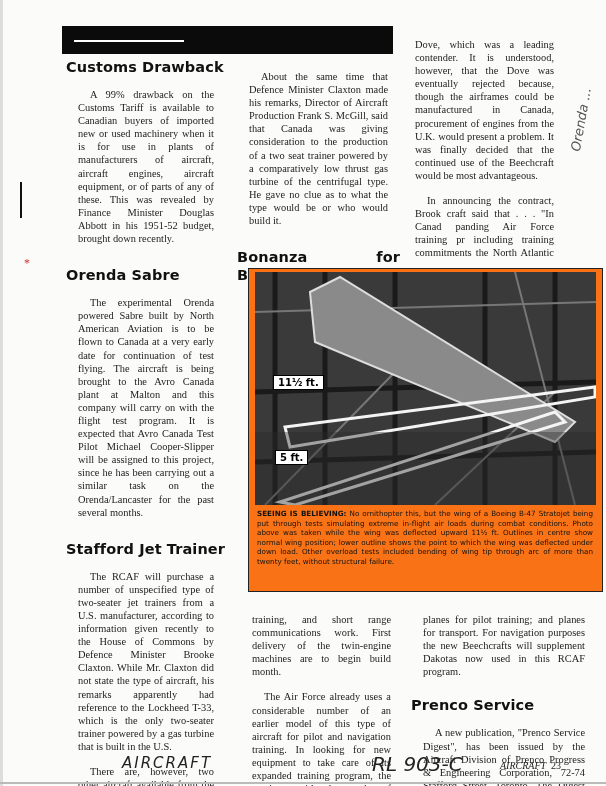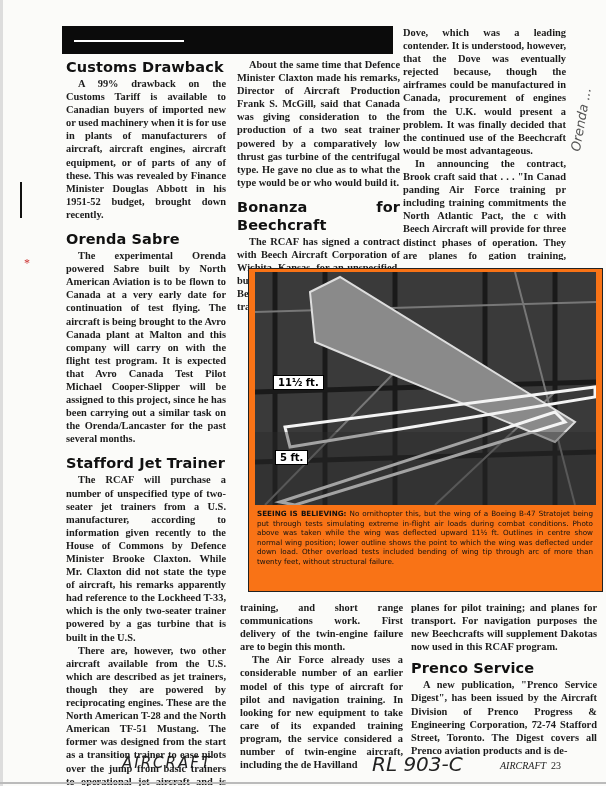--- a/index.html
+++ b/index.html
@@ -4,21 +4,21 @@
 <style>
   html, body { margin:0; padding:0; }
   body { width:606px; height:786px; background:#fbfbf9; position:relative; overflow:hidden;
          font-family:"Liberation Serif", "DejaVu Serif", serif; color:#1c1c1c; }
   .abs { position:absolute; }
   .banner { left:62px; top:26px; width:331px; height:28px; background:#0b0b0b; }
   .banner-rule { position:absolute; left:12px; top:14px; width:110px; height:2px; background:#fff; }
   .banner-text { position:absolute; right:8px; top:1px; color:#fff; font-family:"DejaVu Serif", serif;
                  font-weight:bold; font-style:italic; font-size:22px; letter-spacing:0.5px; line-height:26px; }
   .col { position:absolute; font-size:10.4px; line-height:13.1px; text-align:justify; }
-  .col p { margin:0; text-indent:12px; hyphens:manual;font-weight:bold; }
+  .col p { margin:12px; text-indent:12px; hyphens:manual; }
   .h { font-family:"DejaVu Sans", sans-serif; font-weight:bold; font-size:14.5px; line-height:18px;
        margin:0 0 1px 0; color:#111; letter-spacing:0.1px; }
   .col1 { left:66px; top:58px; width:160px; }
   .col2 { left:237px; top:58px; width:163px; }
   .sp { height:9px; }
   .photo { left:248px; top:268px; width:353px; height:322px; border:1px solid #222; background:#f97316; }
   .photo-img { position:absolute; left:6px; top:3px; width:341px; height:233px; background:#555; overflow:hidden; }
   .caption { position:absolute; left:8px; top:240px; width:336px; font-family:"DejaVu Sans", sans-serif;
              font-size:7.2px; line-height:9.6px; text-align:justify; color:#111; }
   .caption b { font-weight:bold; }
@@ -97,21 +97,21 @@
     <div class="lbl" style="left:18px;top:103px;">11½ ft.</div>
     <div class="lbl" style="left:20px;top:178px;">5 ft.</div>
   </div>
   <div class="caption">
     <b>SEEING IS BELIEVING:</b>
     <span>No ornithopter this, but the wing of a Boeing B-47 Stratojet being put through tests simulating extreme in-flight air loads during combat conditions. Photo above was taken while the wing was deflected upward 11½ ft. Outlines in centre show normal wing position; lower outline shows the point to which the wing was deflected under down load. Other overload tests included bending of wing tip through arc of more than twenty feet, without structural failure.</span>
   </div>
 </div>
 
 <div class="col bottom2">
-  <p style="text-indent:0">training, and short range communications work. First delivery of the twin-engine failure are to begin this month.</p>
+  <p style="text-indent:0">training, and short range communications work. First delivery of the twin-engine machines are to begin build month.</p>
   <p>The Air Force already uses a considerable number of an earlier model of this type of aircraft for pilot and navigation training. In looking for new equipment to take care of its expanded training program, the service considered a number of twin-engine aircraft, including the de Havilland</p>
 </div>
 
 <div class="col bottom3">
   <p style="text-indent:0">planes for pilot training; and planes for transport. For navigation purposes the new Beechcrafts will supplement Dakotas now used in this RCAF program.</p>
   <div class="sp" style="height:6px"></div>
   <h2 class="h">Prenco Service</h2>
   <p>A new publication, "Prenco Service Digest", has been issued by the Aircraft Division of Prenco Progress &amp; Engineering Corporation, 72-74 Stafford Street, Toronto. The Digest covers all Prenco aviation products and is de-</p>
 </div>
 

